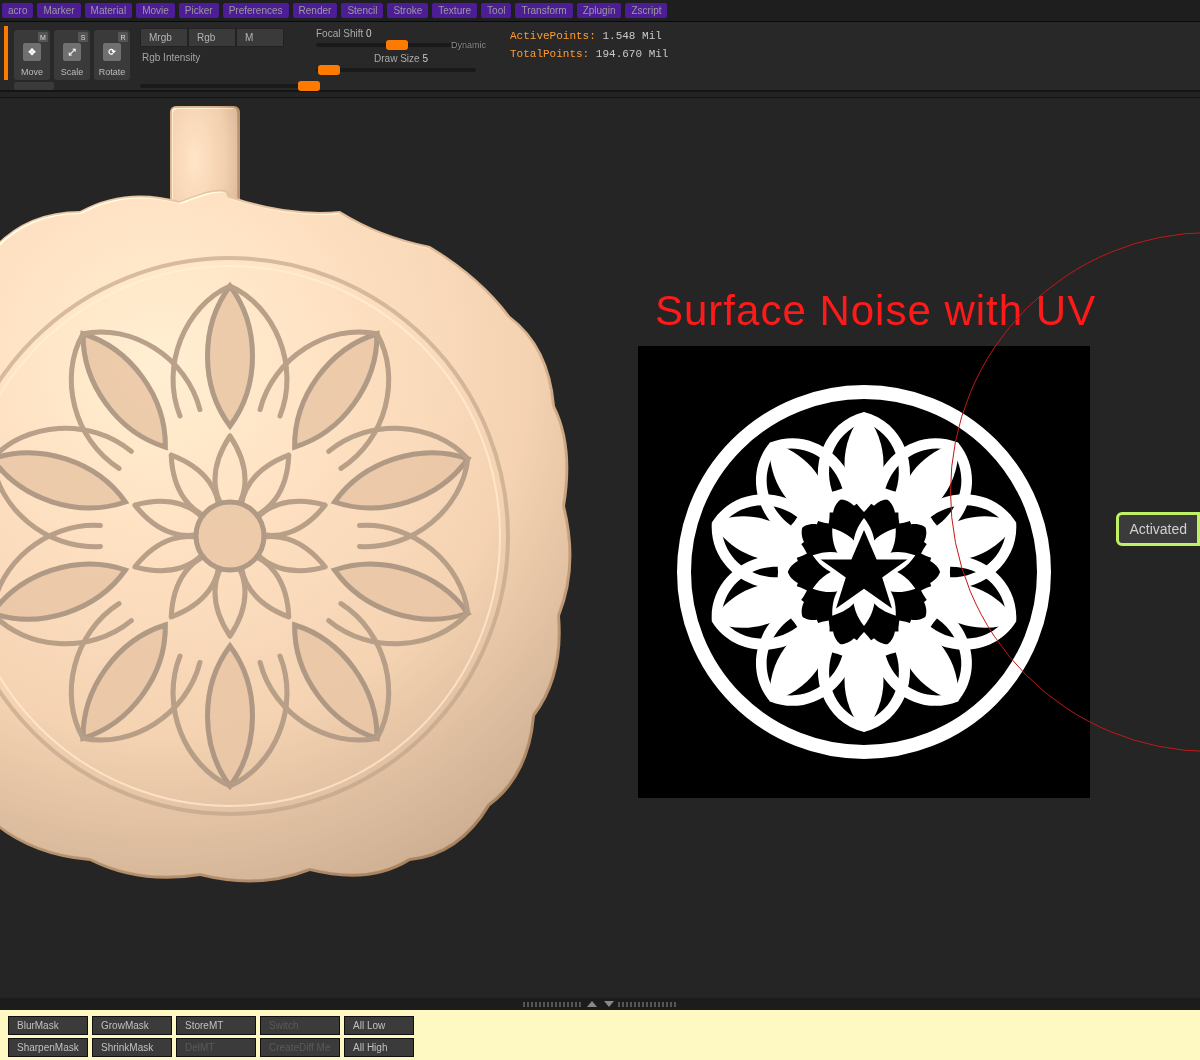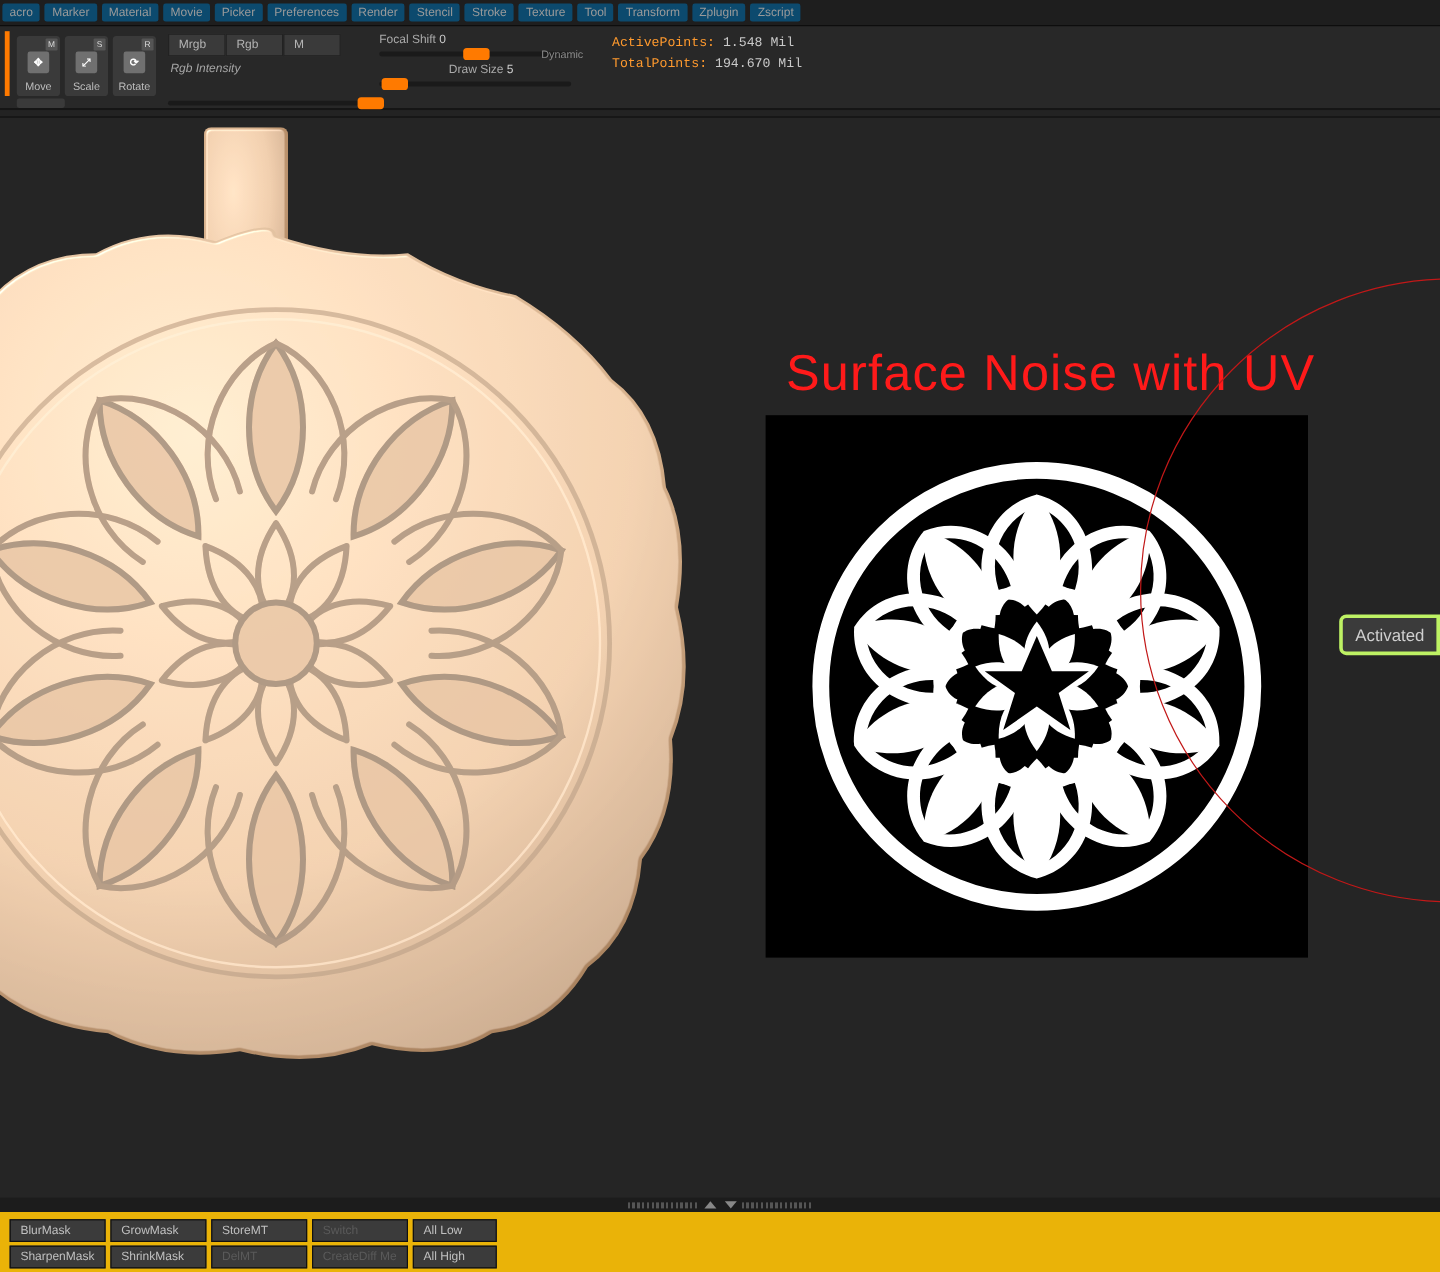--- a/index.html
+++ b/index.html
@@ -17,21 +17,21 @@
   .menu-row {
     height: 22px;
     background: #1e1e1e;
     display: flex;
     align-items: center;
     padding-left: 2px;
     gap: 4px;
     border-bottom: 1px solid #0a0a0a;
   }
   .menu-item {
-    background: #0c4a6e;
+    background: #4c1d95;
     color: #9a9a9a;
     padding: 2px 6px;
     border-radius: 2px;
     font-size: 10px;
     cursor: pointer;
   }
 
   
   .toolbar {
     height: 70px;
@@ -75,21 +75,21 @@
 
   .mode-col { display:flex; flex-direction:column; gap:2px; padding-top:2px;}
   .mode-btns { display:flex; gap:0; }
   .mode-btn {
     background:#3a3a3a;color:#b4b4b4;padding:3px 8px;font-size:10px;
     border:1px solid #222;min-width:48px;cursor:pointer;
   }
   .slider-label {
     color:#a5a5a5;font-size:10px;padding:3px 2px;white-space:nowrap;
   }
-  .slider-row { display:flex;flex-direction:column;gap:16px;width:170px;position:relative;font-style:italic;}
+  .slider-row { display:flex;flex-direction:column;gap:16px;width:170px;position:relative;}
   .slider-bar {
     height:4px;width:180px;background:#1a1a1a;position:relative;border-radius:2px;margin-top:2px;
   }
   .slider-knob {
     position:absolute;top:-3px;width:22px;height:10px;background:#ff7a00;border-radius:3px;
   }
 
   .z-col { display:flex;flex-direction:column;gap:2px;padding-top:2px;}
   .z-btns { display:flex;gap:0;}
   .z-btn {
@@ -151,21 +151,21 @@
 
   
   .shelf-handle{
     position:absolute;left:0;right:0;bottom:50px;height:12px;background:#1c1c1c;
     display:flex;align-items:center;justify-content:center;gap:1px;
   }
   .shelf-handle .dots{width:60px;height:5px;background:repeating-linear-gradient(90deg,#555 0 2px,transparent 2px 4px);}
   .shelf-handle .tri{width:0;height:0;border-left:5px solid transparent;border-right:5px solid transparent;border-bottom:6px solid #888;margin:0 3px;}
   .shelf-handle .tri.down{border-bottom:none;border-top:6px solid #888;}
   .bottom-shelf{
-    position:absolute;left:0;right:0;bottom:0;height:50px;background:#eab308;padding:6px 8px;
+    position:absolute;left:0;right:0;bottom:0;height:50px;background:#fef9c3;padding:6px 8px;
     display:flex;flex-direction:column;gap:3px;
   }
   .shelf-row{display:flex;gap:4px;}
   .shelf-btn{
     background:#3b3b3b;color:#c0c0c0;font-size:10px;padding:3px 8px;border:1px solid #111;
     min-width:80px;cursor:pointer;
   }
   .shelf-btn.dis{color:#5a5a5a;}
   .shelf-btn.wide{min-width:70px;}
 </style>

